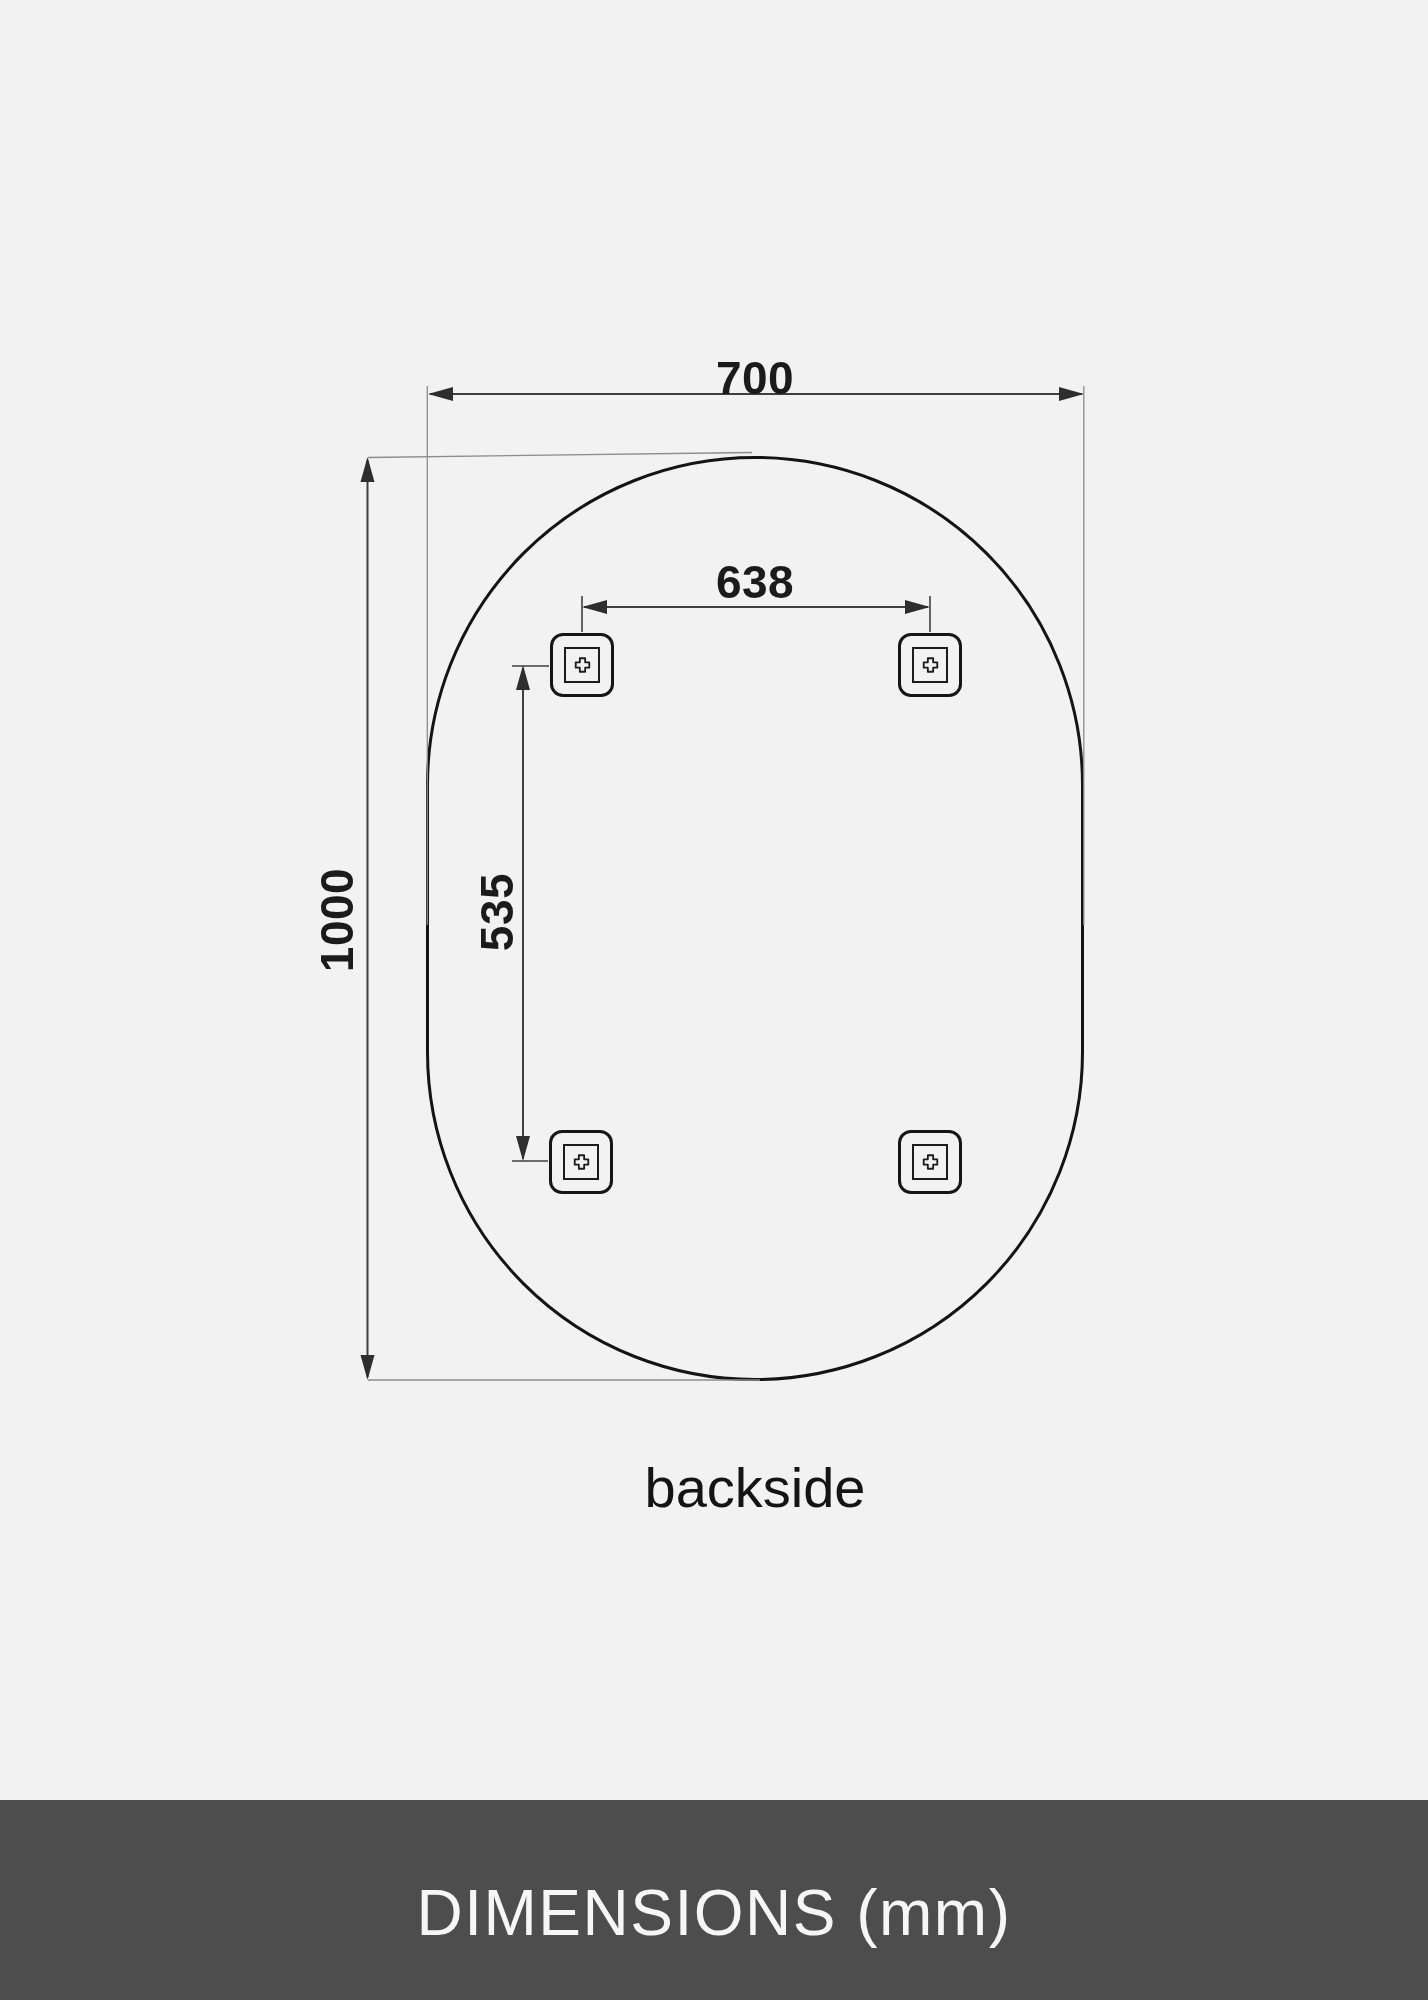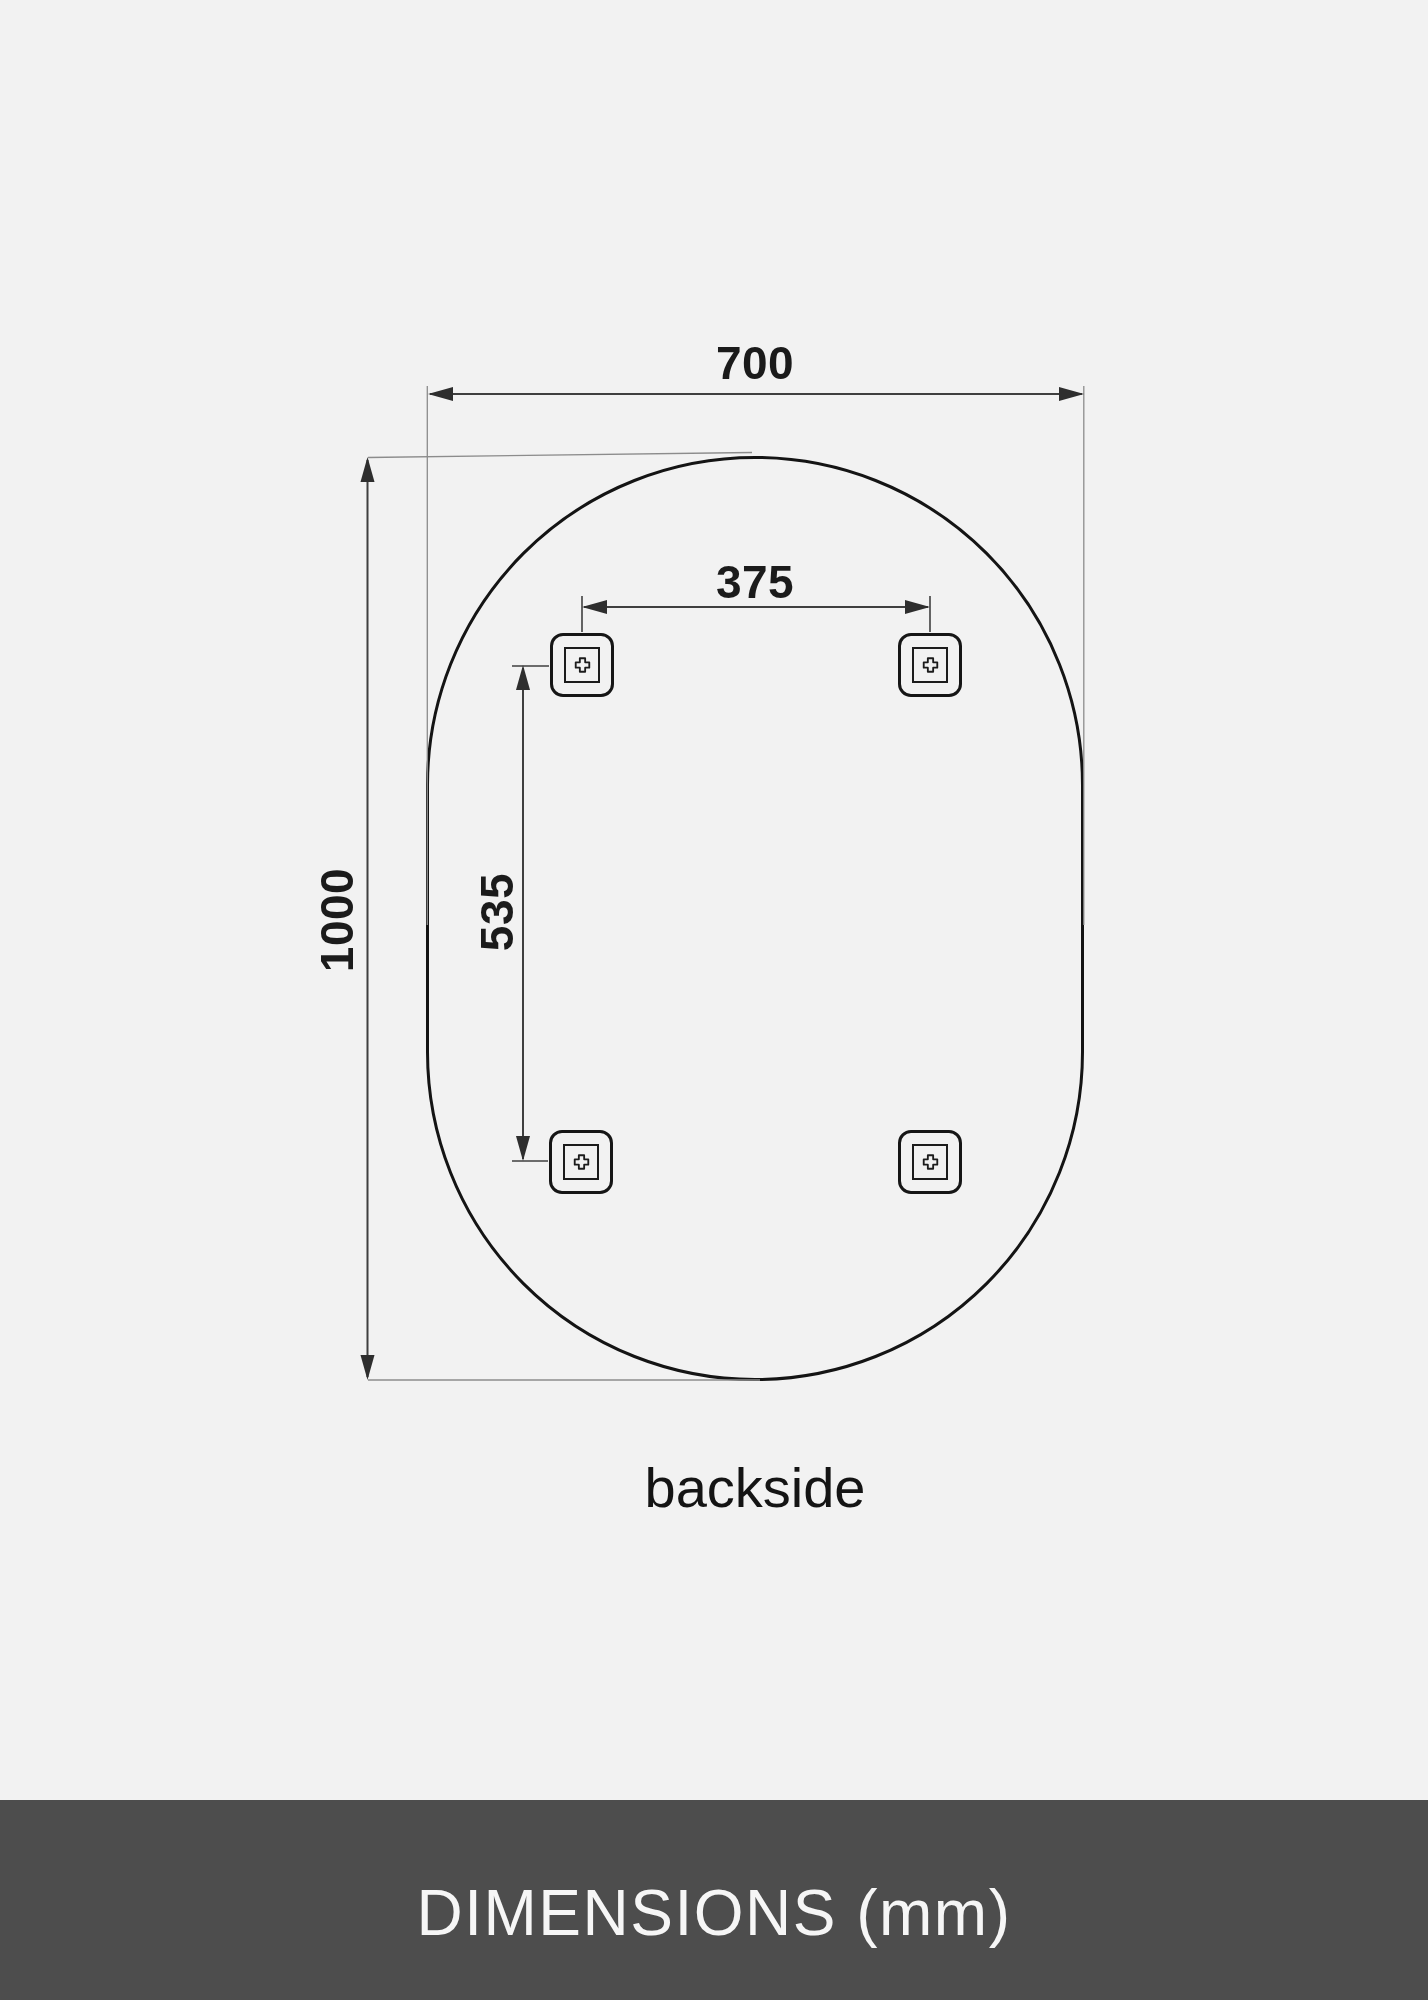--- a/index.html
+++ b/index.html
@@ -140,25 +140,25 @@
 
     <g>
       <line x1="512" y1="666" x2="549" y2="666" stroke="#3f3f3f" stroke-width="1.6"></line>
       <line x1="512" y1="1161" x2="548" y2="1161" stroke="#3f3f3f" stroke-width="1.6"></line>
       <line x1="523" y1="668" x2="523" y2="1159" stroke="#3f3f3f" stroke-width="2"></line>
       <polygon points="523,665 516,690 530,690" fill="#2e2e2e"></polygon>
       <polygon points="523,1161 516,1136 530,1136" fill="#2e2e2e"></polygon>
     </g>
   </svg>
 
-  <div class="dim-label" style="left:755px; top:363px;text-align:right;">700</div>
+  <div class="dim-label" style="left:755px; top:378px;text-align:right;">700</div>
 
   <div class="dim-label vertical" style="left:337px; top:920px;">1000</div>
 
-  <div class="dim-label" style="left:755px; top:582px;">375</div>
+  <div class="dim-label" style="left:755px; top:582px;">638</div>
 
   <div class="dim-label vertical" style="left:497px; top:912px;">535</div>
 
   <div class="bracket" style="left:550px; top:633px;">
     <div class="inner">
       <svg viewBox="0 0 24 24">
         <path d="M9.1 4.6 h5.8 v4.5 h4.5 v5.8 h-4.5 v4.5 H9.1 v-4.5 H4.6 V9.1 h4.5 Z" fill="#f2f2f2" stroke="#1c1c1c" stroke-width="2" stroke-linejoin="round"></path>
       </svg>
     </div>
   </div>

